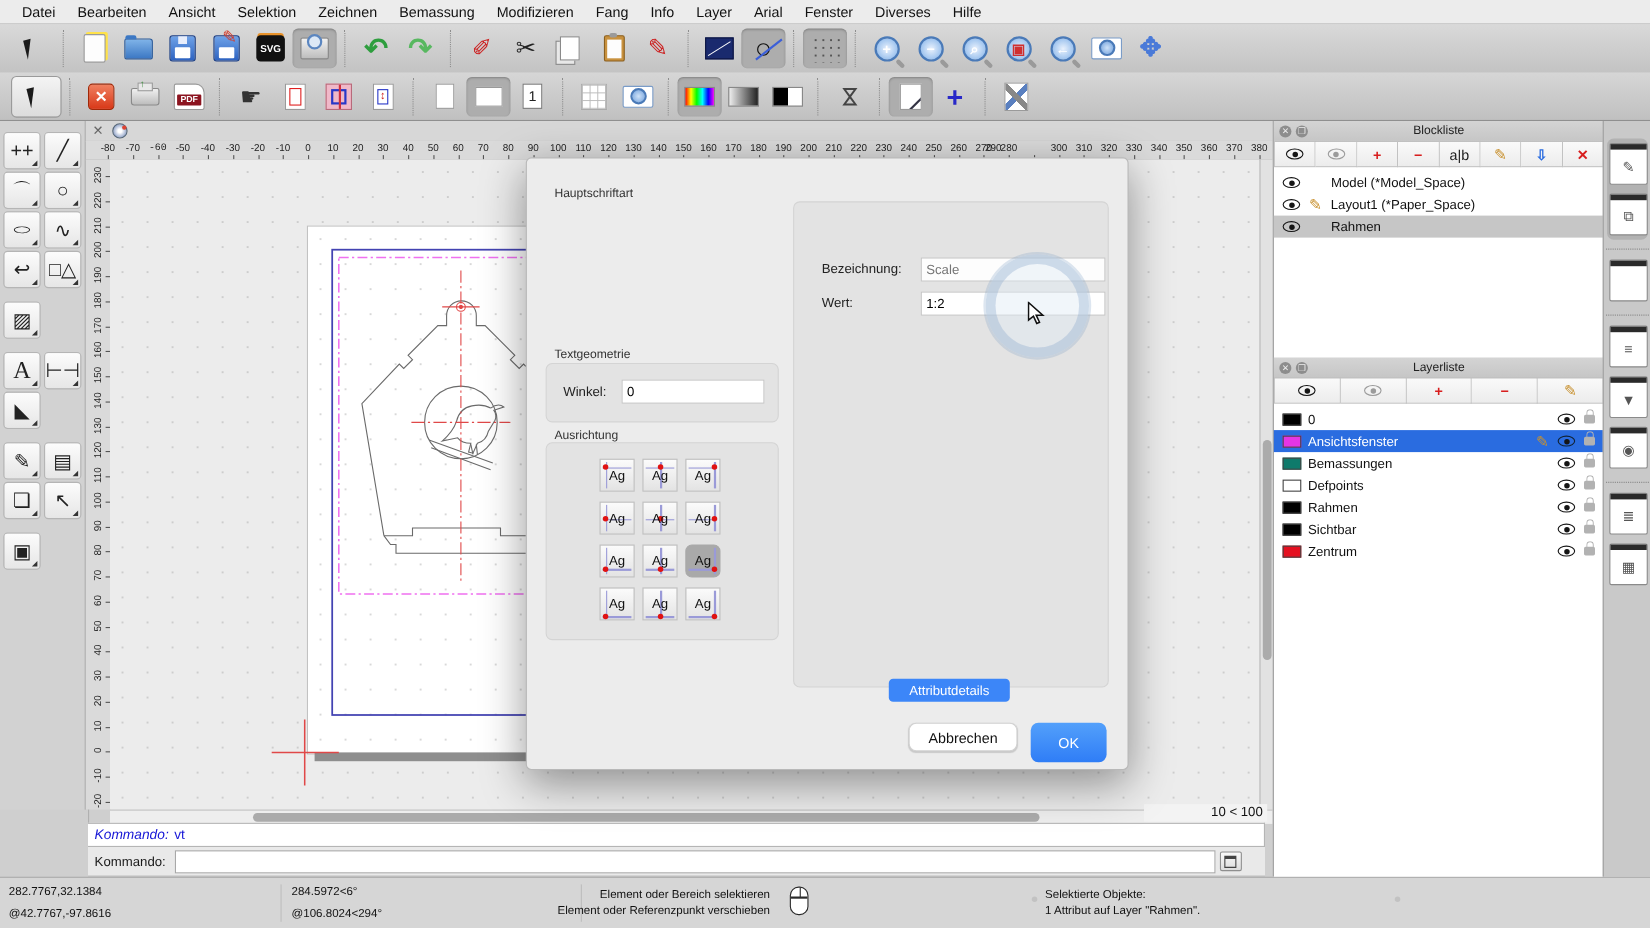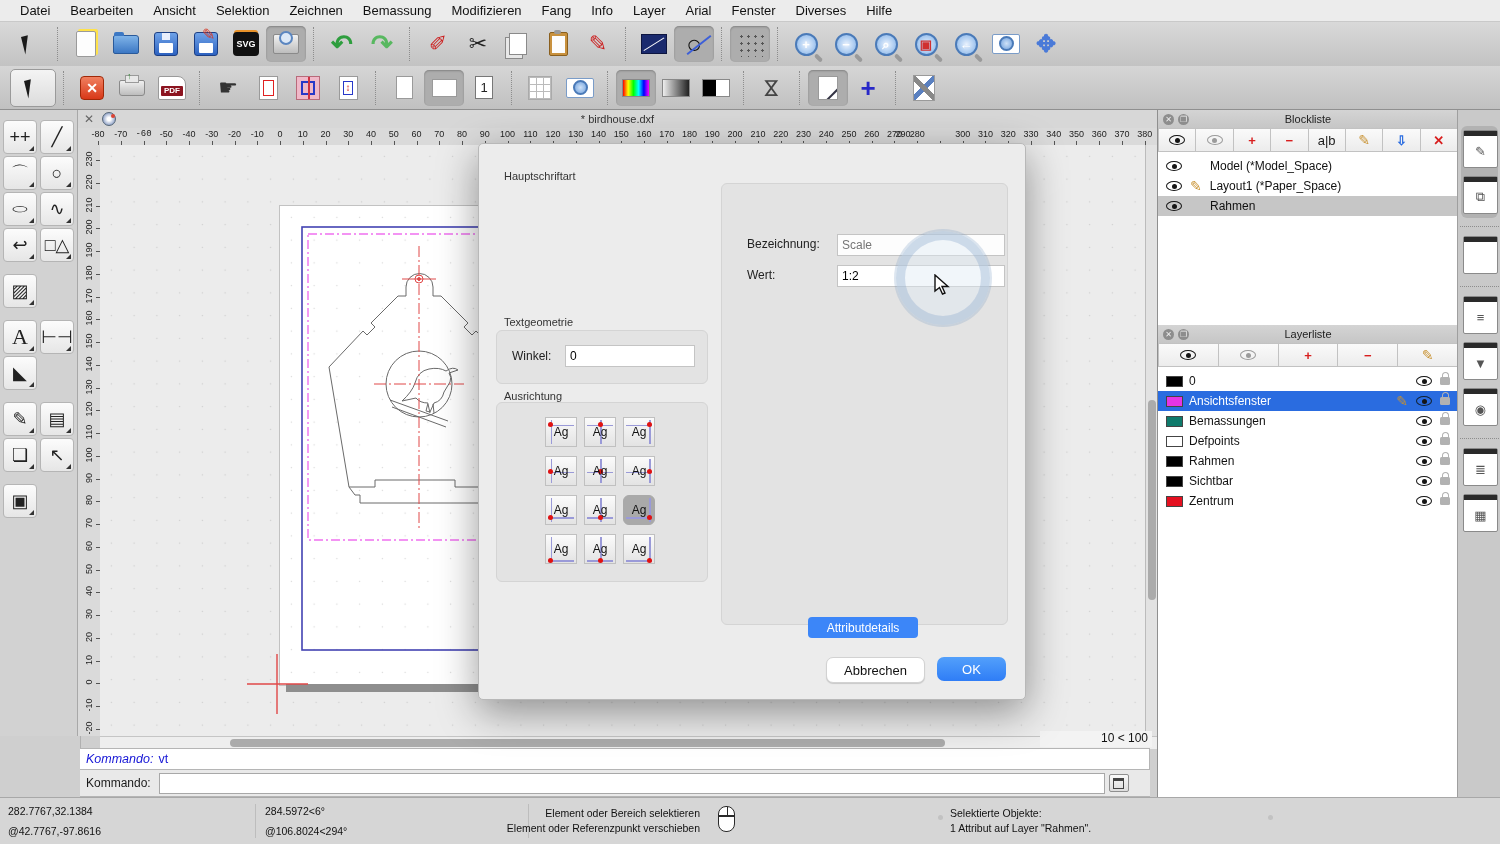--- a/index.html
+++ b/index.html
@@ -196,21 +196,21 @@
          display:flex;align-items:center;justify-content:center;font-size:12px;color:#111;}
   .agbtn.sel{background:#a9a9a9;border-color:#a9a9a9;border-radius:6px;}
   .ag-v{position:absolute;top:2px;bottom:2px;width:1.5px;background:#9a9ad8;}
   .ag-h{position:absolute;left:2px;right:2px;height:1.5px;background:#9a9ad8;}
   .ag-dot{position:absolute;width:5px;height:5px;border-radius:50%;background:#e01212;}
   .ag-text{position:relative;}
   #attrdetails{position:absolute;left:329px;top:473px;width:110px;height:21px;background:#3c86f8;color:#fff;border-radius:4px;
                font-size:12px;display:flex;align-items:center;justify-content:center;}
   #btn-cancel{position:absolute;left:347px;top:513px;width:97px;height:24px;background:#fff;border:1px solid #d2d2d2;border-radius:7px;
               box-shadow:0 1px 1px rgba(0,0,0,.15);font-size:13px;color:#111;display:flex;align-items:center;justify-content:center;}
-  #btn-ok{position:absolute;left:458px;top:513px;width:69px;height:24px;background:linear-gradient(#53a0fb,#2f7df6);border-radius:7px;
+  #btn-ok{position:absolute;left:458px;top:513px;width:69px;height:36px;background:linear-gradient(#53a0fb,#2f7df6);border-radius:7px;
           font-size:13px;color:#fff;display:flex;align-items:center;justify-content:center;}
   #halo{position:absolute;left:417px;top:87px;width:76px;height:76px;border-radius:50%;
         border:9px solid rgba(140,170,205,.35);background:rgba(225,235,245,.45);box-shadow:0 0 0 2px rgba(120,155,195,.25);}
   #dcursor{position:absolute;left:455px;top:130px;z-index:60;}
 </style>
 </head>
 <body>
 
 <div id="app">
 
@@ -504,21 +504,20 @@
         <span>↖</span>
       </div>
       <div class="pbtn pgap">
         <span>▣</span>
       </div>
     </div>
 
   <div id="tabbar" class="abs">
     <span id="tab-close">✕</span>
     <span id="tab-logo"></span>
-    <span id="tab-title">* birdhouse.dxf</span>
   </div>
   <div id="hruler" class="abs">
       <span class="hlab" style="left: 5px;">-80</span>
       <span class="htick" style="left: 20px;"></span>
       <span class="hlab" style="left: 27.755px;">-70</span>
       <span class="htick" style="left: 42.755px;"></span>
       <span class="hlab" style="left: 50.51px; font-family: Liberation Mono, monospace;">-60</span>
       <span class="htick" style="left: 65.51px;"></span>
       <span class="hlab" style="left: 73.265px;">-50</span>
       <span class="htick" style="left: 88.265px;"></span>

